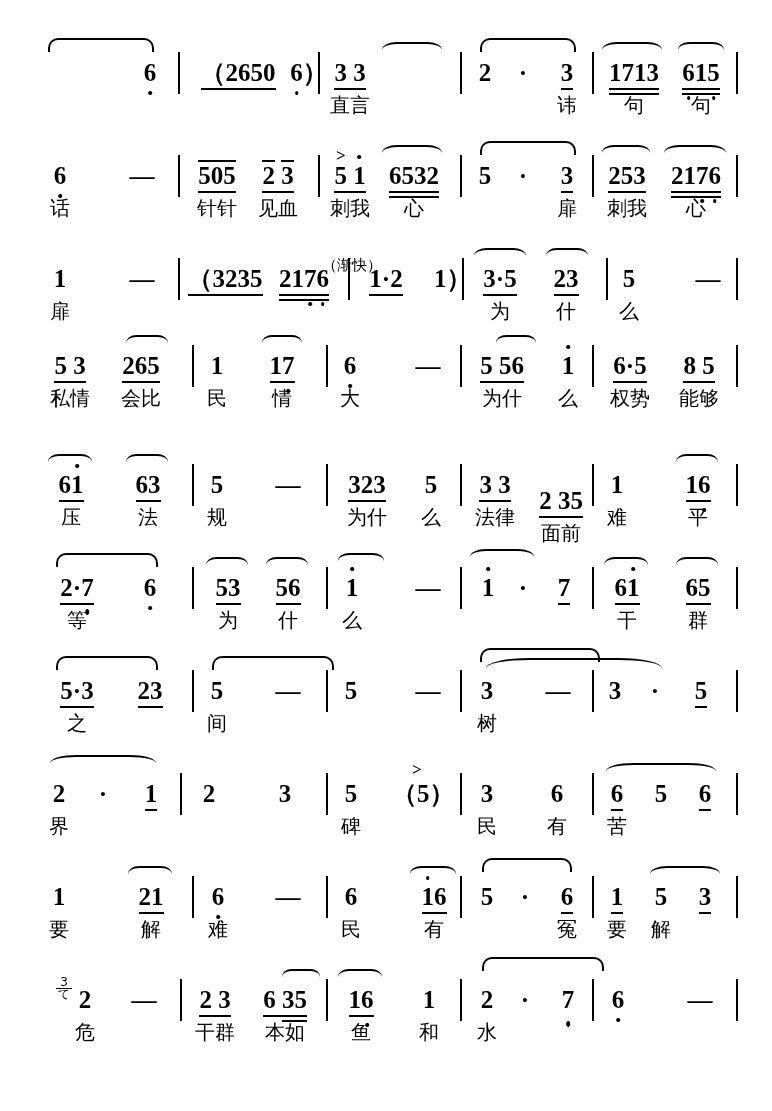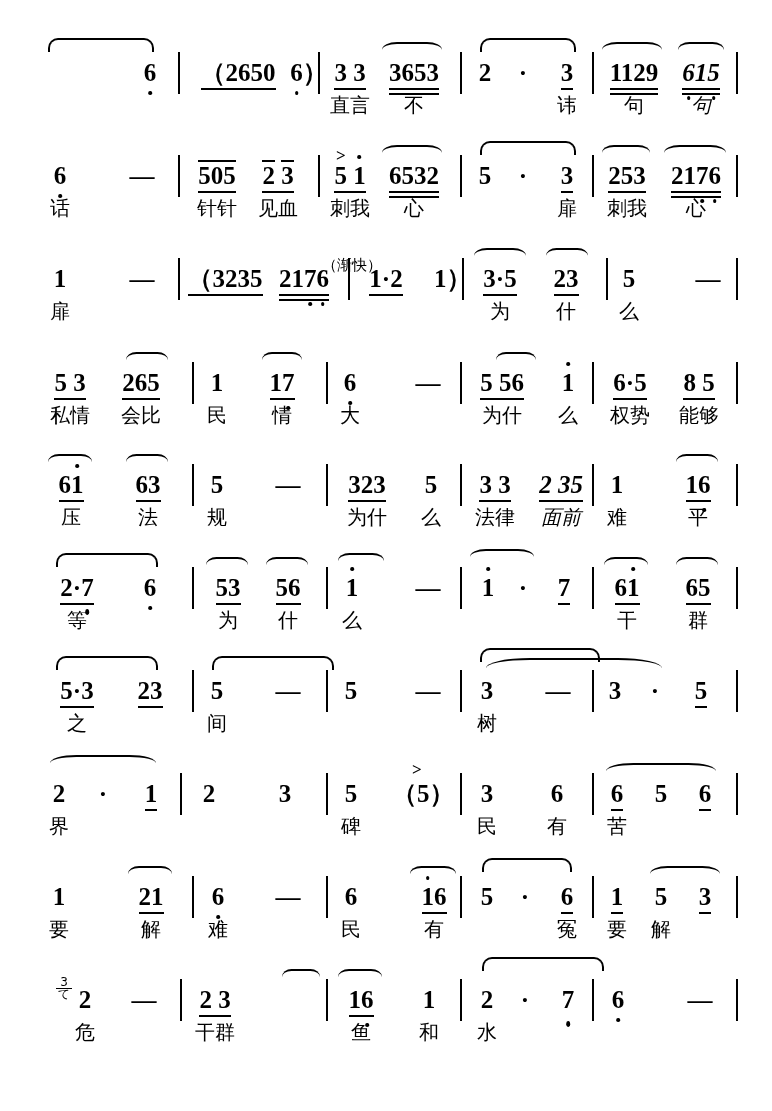--- a/index.html
+++ b/index.html
@@ -113,44 +113,40 @@
     </div>
     <div class="cell" style="left:288px;top:60px;width:42px;">
       <span class="num"><span class="dlow">6</span>）</span>
     </div>
     <div class="bar" style="left:318px;"></div>
     <div class="cell b1" style="left:326px;top:60px;width:48px;">
       <span class="num">3 3</span>
       <div class="lyr">直言</div>
     </div>
     <div class="slur" style="left:382px;top:42px;width:60px;"></div>
-    <div class="cell b2" style="left:382px;top:60px;width:64px;">
-      <span class="num">3653</span>
-      <div class="lyr">不</div>
-    </div>
     <div class="bar" style="left:460px;"></div>
     <div class="slur sq" style="left:480px;top:38px;width:92px;"></div>
     <div class="cell" style="left:474px;top:60px;width:22px;">
       <span class="num">2</span>
     </div>
     <div class="cell" style="left:516px;top:60px;width:14px;">
       <span class="num dot">·</span>
     </div>
     <div class="cell" style="left:556px;top:60px;width:22px;">
       <span class="num ub">3</span>
       <div class="lyr">讳</div>
     </div>
     <div class="bar" style="left:592px;"></div>
     <div class="slur" style="left:602px;top:42px;width:60px;"></div>
     <div class="cell b2" style="left:602px;top:60px;width:64px;">
-      <span class="num">1129</span>
+      <span class="num">1713</span>
       <div class="lyr">句</div>
     </div>
     <div class="slur" style="left:678px;top:42px;width:46px;"></div>
-    <div class="cell b2" style="left:676px;top:60px;width:50px;font-style:italic;">
+    <div class="cell b2" style="left:676px;top:60px;width:50px;">
       <span class="num"><span class="dlow beamed">6</span>1<span class="dlow beamed">5</span></span>
       <div class="lyr">句</div>
     </div>
     <div class="bar" style="left:736px;"></div>
   </div>
 
   <div class="line" style="top:103px;position:absolute;left:0;width:772px;">
     <div class="cell" style="left:48px;top:60px;width:24px;">
       <span class="num"><span class="dlow">6</span></span>
       <div class="lyr">话</div>
@@ -242,21 +238,21 @@
     <div class="cell" style="left:618px;top:60px;width:22px;">
       <span class="num">5</span>
       <div class="lyr">么</div>
     </div>
     <div class="cell" style="left:692px;top:60px;width:32px;">
       <span class="num dash">—</span>
     </div>
     <div class="bar" style="left:736px;"></div>
   </div>
 
-  <div class="line" style="top:310px;position:absolute;left:0;width:624px;">
+  <div class="line" style="top:293px;position:absolute;left:0;width:624px;">
     <div class="cell b1" style="left:48px;top:60px;width:44px;">
       <span class="num">5 3</span>
       <div class="lyr">私情</div>
     </div>
     <div class="slur" style="left:126px;top:42px;width:42px;"></div>
     <div class="cell b1" style="left:112px;top:60px;width:58px;">
       <span class="num">2<span class="ub">65</span></span>
       <div class="lyr">会比</div>
     </div>
     <div class="bar" style="left:192px;"></div>
@@ -325,21 +321,21 @@
     </div>
     <div class="cell" style="left:420px;top:60px;width:22px;">
       <span class="num">5</span>
       <div class="lyr">么</div>
     </div>
     <div class="bar" style="left:460px;"></div>
     <div class="cell b1" style="left:472px;top:60px;width:46px;">
       <span class="num">3 3</span>
       <div class="lyr">法律</div>
     </div>
-    <div class="cell b1" style="left:532px;top:60px;width:58px;font-style:italic;">
+    <div class="cell b1" style="left:532px;top:76px;width:58px;">
       <span class="num">2 <span class="ub">35</span></span>
       <div class="lyr">面前</div>
     </div>
     <div class="bar" style="left:592px;"></div>
     <div class="cell" style="left:606px;top:60px;width:22px;">
       <span class="num">1</span>
       <div class="lyr">难</div>
     </div>
     <div class="slur" style="left:676px;top:42px;width:42px;"></div>
     <div class="cell b1" style="left:676px;top:60px;width:44px;">
@@ -570,20 +566,24 @@
     </div>
     <div class="cell" style="left:128px;top:60px;width:32px;">
       <span class="num dash">—</span>
     </div>
     <div class="bar" style="left:180px;"></div>
     <div class="cell b1" style="left:192px;top:60px;width:46px;">
       <span class="num">2 3</span>
       <div class="lyr">干群</div>
     </div>
     <div class="slur" style="left:282px;top:42px;width:38px;"></div>
+    <div class="cell b1" style="left:254px;top:60px;width:62px;">
+      <span class="num">6 <span class="ub2">35</span></span>
+      <div class="lyr">本如</div>
+    </div>
     <div class="bar" style="left:326px;"></div>
     <div class="slur" style="left:338px;top:42px;width:44px;"></div>
     <div class="cell b1" style="left:338px;top:60px;width:46px;">
       <span class="num">1<span class="dlow beamed">6</span></span>
       <div class="lyr">鱼</div>
     </div>
     <div class="cell" style="left:418px;top:60px;width:22px;">
       <span class="num">1</span>
       <div class="lyr">和</div>
     </div>

